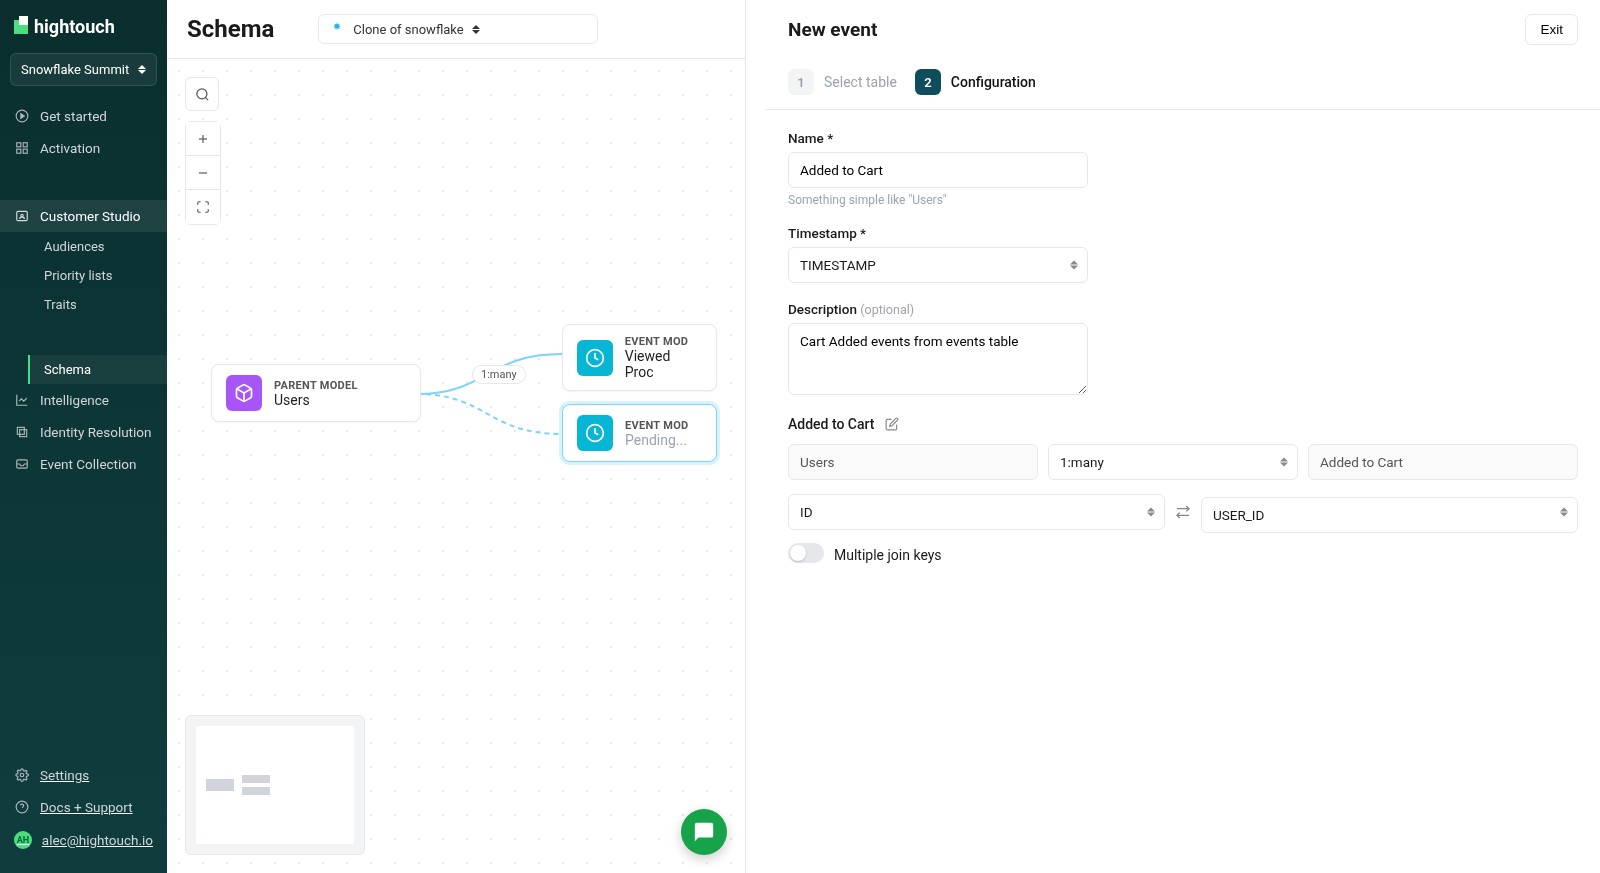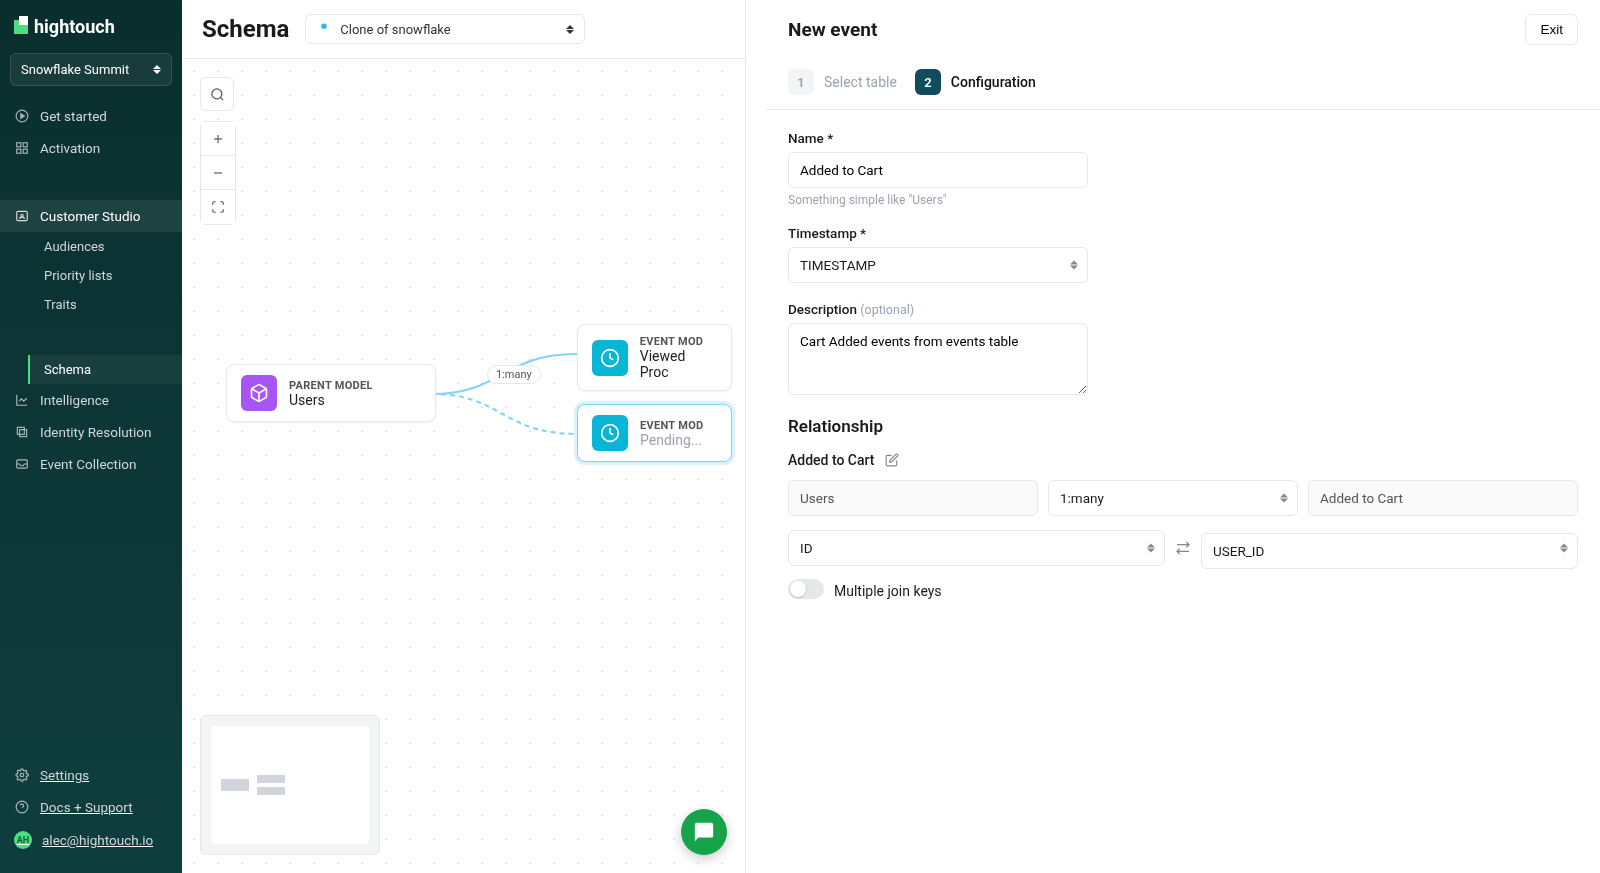--- a/index.html
+++ b/index.html
@@ -1,20 +1,20 @@
 <!DOCTYPE html>
 <html><head>
 <meta charset="utf-8">
 <style>
 * { box-sizing: border-box; margin: 0; padding: 0; }
 body { font-family: -apple-system, BlinkMacSystemFont, "Segoe UI", Roboto, sans-serif; font-size: 14px; color: #1a1a1a; background: #fff; overflow: hidden; }
 .app { display: flex; width: 1600px; height: 873px; }
 
 
-.sidebar { width: 182px; background: linear-gradient(180deg, #0a2e2e 0%, #0d3636 50%, #0f3d3d 100%); color: #fff; display: flex; flex-direction: column; padding: 12px 0; }
+.sidebar { width: 167px; background: linear-gradient(180deg, #0a2e2e 0%, #0d3636 50%, #0f3d3d 100%); color: #fff; display: flex; flex-direction: column; padding: 12px 0; }
 .logo { display: flex; align-items: center; gap: 6px; padding: 4px 14px 16px; font-size: 18px; font-weight: 700; }
 .logo-icon { width: 14px; height: 14px; background: #4ade80; position: relative; }
 .logo-icon::after { content:""; position:absolute; left:5px; top:-4px; width:9px; height:9px; background:#fff; }
 .workspace-sel { margin: 0 10px 14px; background: rgba(255,255,255,0.06); border: 1px solid rgba(255,255,255,0.12); border-radius: 6px; padding: 8px 10px; display: flex; align-items: center; justify-content: space-between; font-size: 13px; cursor: pointer; }
 .nav { flex: 1; overflow-y: auto; }
 .nav-item { display: flex; align-items: center; gap: 10px; padding: 8px 14px; font-size: 13.5px; color: #d1d5db; cursor: pointer; }
 .nav-item.active { background: rgba(255,255,255,0.08); color: #fff; margin-top: 36px; }
 .nav-item .icon { width: 16px; height: 16px; display: flex; align-items: center; justify-content: center; opacity: 0.8; }
 .nav-sub { padding-left: 28px; }
 .nav-sub .nav-item { padding: 7px 14px 7px 14px; font-size: 13px; border-left: 2px solid transparent; }
@@ -22,21 +22,21 @@
 .sidebar-footer { padding: 4px 0; text-decoration: underline; }
 .sort-icon { display:inline-flex; flex-direction:column; gap:1px; }
 .sort-icon span { display:block; width:0; height:0; border-left:4px solid transparent; border-right:4px solid transparent; }
 .sort-icon .up { border-bottom:4px solid currentColor; }
 .sort-icon .dn { border-top:4px solid currentColor; }
 
 
 .main { flex: 1; display: flex; flex-direction: column; position: relative; }
 .topbar { display: flex; align-items: center; gap: 16px; padding: 14px 20px; border-bottom: 1px solid #e5e7eb; }
 .topbar h1 { font-size: 24px; font-weight: 700; }
-.source-sel { display:flex; align-items:center; gap:8px; border:1px solid #e5e7eb; border-radius:6px; padding:6px 10px; min-width:280px; justify-content:space-between; cursor:pointer; font-size:13px; color:#333; }
+.source-sel { display:flex; align-items:center; gap:8px; border:1px solid #e5e7eb; border-radius:6px; padding:6px 10px; min-width:280px; cursor:pointer; font-size:13px; color:#333;margin-left:28px; }
 .source-sel .left { display:flex; align-items:center; gap:8px; }
 .snow-icon { color:#29b5e8; }
 
 .canvas-wrap { flex:1; position: relative; background: #fff; background-image: radial-gradient(#e5e7eb 1px, transparent 1px); background-size: 24px 24px; overflow:hidden; }
 .canvas-tools { position:absolute; left:18px; top:18px; display:flex; flex-direction:column; gap:10px; }
 .tool-btn { width:34px; height:34px; border:1px solid #e5e7eb; background:#fff; border-radius:6px; display:flex; align-items:center; justify-content:center; cursor:pointer; color:#555; }
 .tool-group { border:1px solid #e5e7eb; border-radius:6px; background:#fff; }
 .tool-group .tool-btn { border:none; border-bottom:1px solid #e5e7eb; border-radius:0; }
 .tool-group .tool-btn:last-child { border-bottom:none; }
 
@@ -350,21 +350,20 @@
               <span class="dn"></span>
             </span>
         </div>
       </div>
 
       <div class="field">
         <label><span>Description</span> <span class="optional">(optional)</span></label>
         <textarea class="textarea" style="">Cart Added events from events table</textarea>
       </div>
 
-      <h3 class="section-h">Relationship</h3>
 
       <div class="rel-title">
         <span>Added to Cart</span>
         <span style="cursor:pointer;color:#888;">
             <svg width="14" height="14" viewBox="0 0 24 24" fill="none" stroke="currentColor" stroke-width="2">
               <path d="M11 4H4a2 2 0 00-2 2v14a2 2 0 002 2h14a2 2 0 002-2v-7"></path>
               <path d="M18.5 2.5a2.121 2.121 0 013 3L12 15l-4 1 1-4 9.5-9.5z"></path>
             </svg>
           </span>
       </div>

